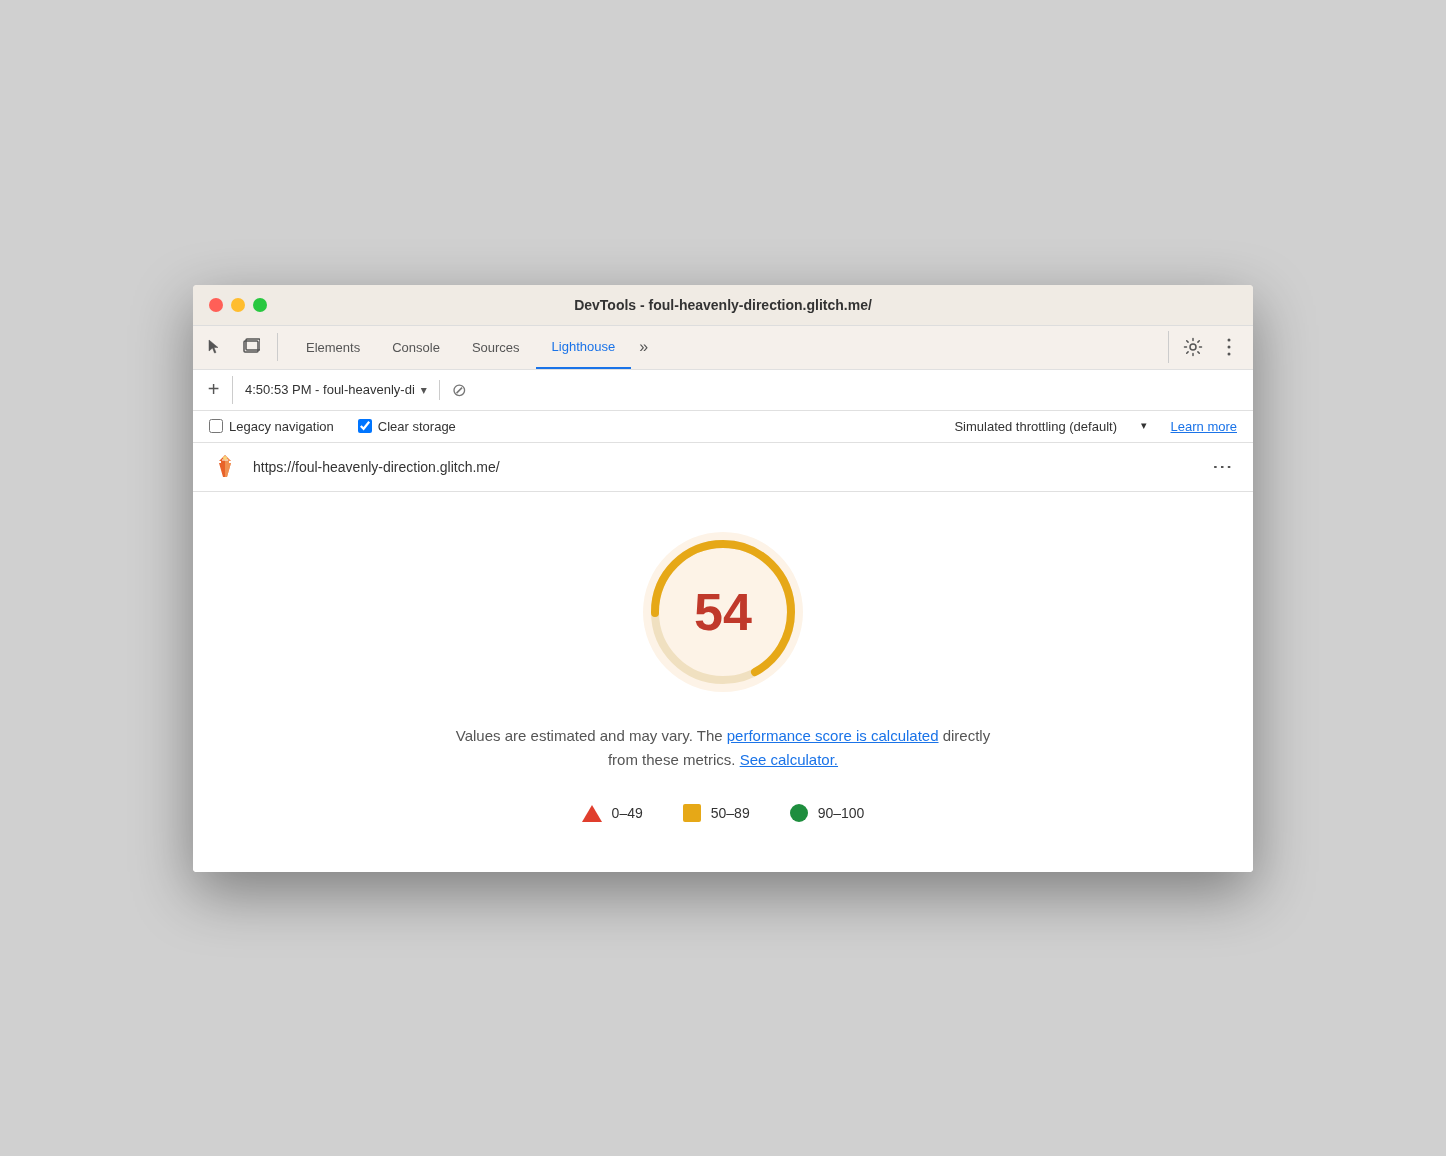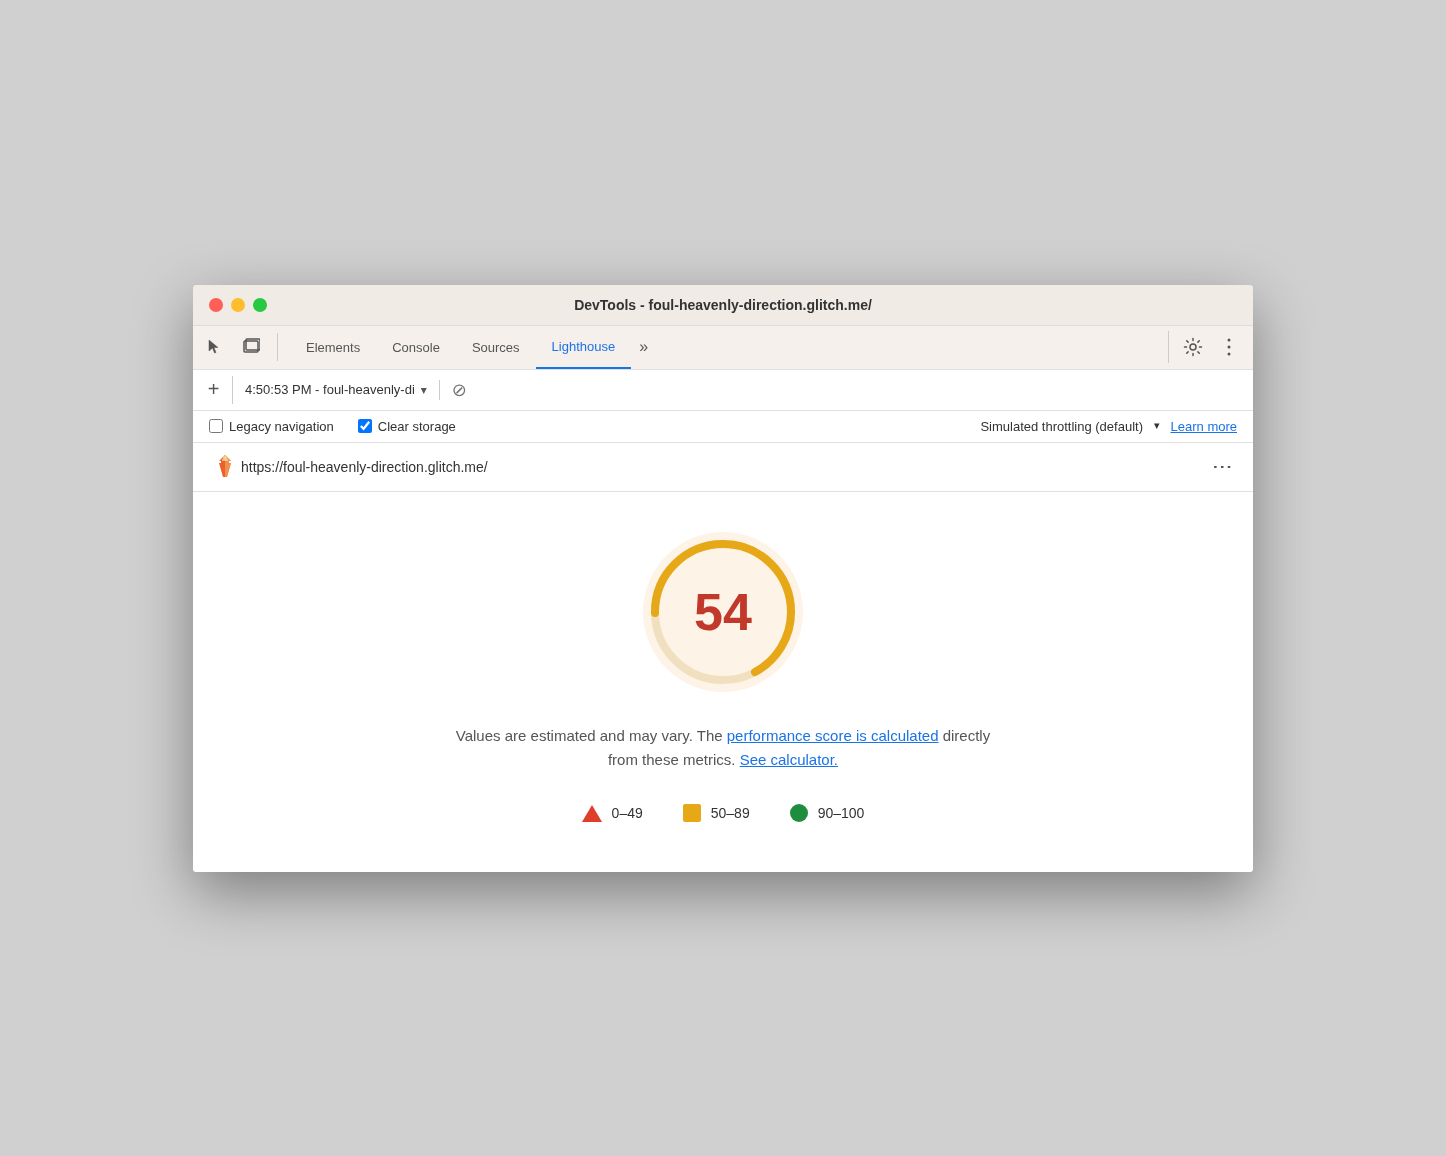--- a/index.html
+++ b/index.html
@@ -182,39 +182,40 @@
       gap: 6px;
     }
     .checkbox-item input[type="checkbox"] {
       width: 14px;
       height: 14px;
       cursor: pointer;
     }
     .throttling-control {
       display: flex;
       align-items: flex-start;
-      gap: 11px;
+      gap: 24px;
       margin-left: auto;
     }
     .throttling-control .chevron-down {
       font-size: 11px;
       color: #333;
     }
     .learn-more-link {
       color: #1a73e8;
       text-decoration: underline;
       cursor: pointer;
       font-size: 13px;
     }
     .url-bar {
       display: flex;
       align-items: center;
       padding: 8px 16px;
       border-bottom: 1px solid #e0e0e0;
       background: #fff;
+      gap: 12px;
     }
     .lighthouse-icon {
       width: 32px;
       height: 32px;
       flex-shrink: 0;
     }
     .url-text {
       font-size: 14px;
       color: #333;
       flex: 1;

